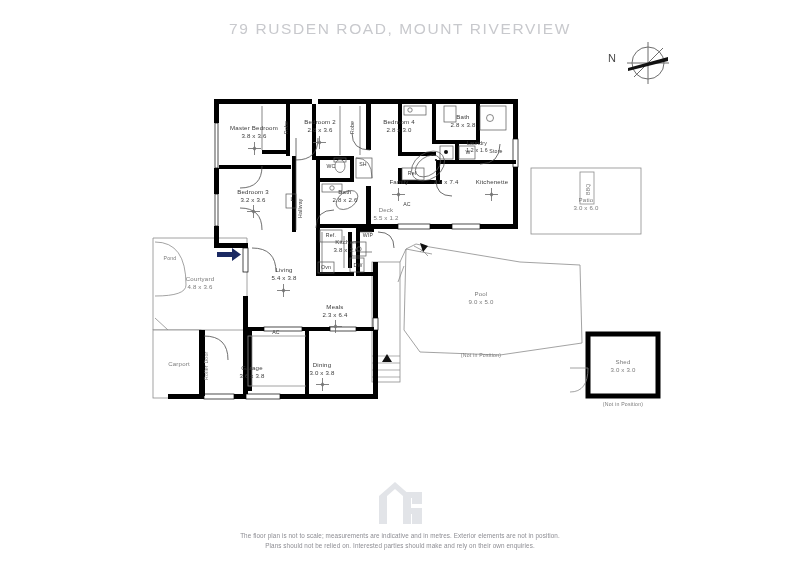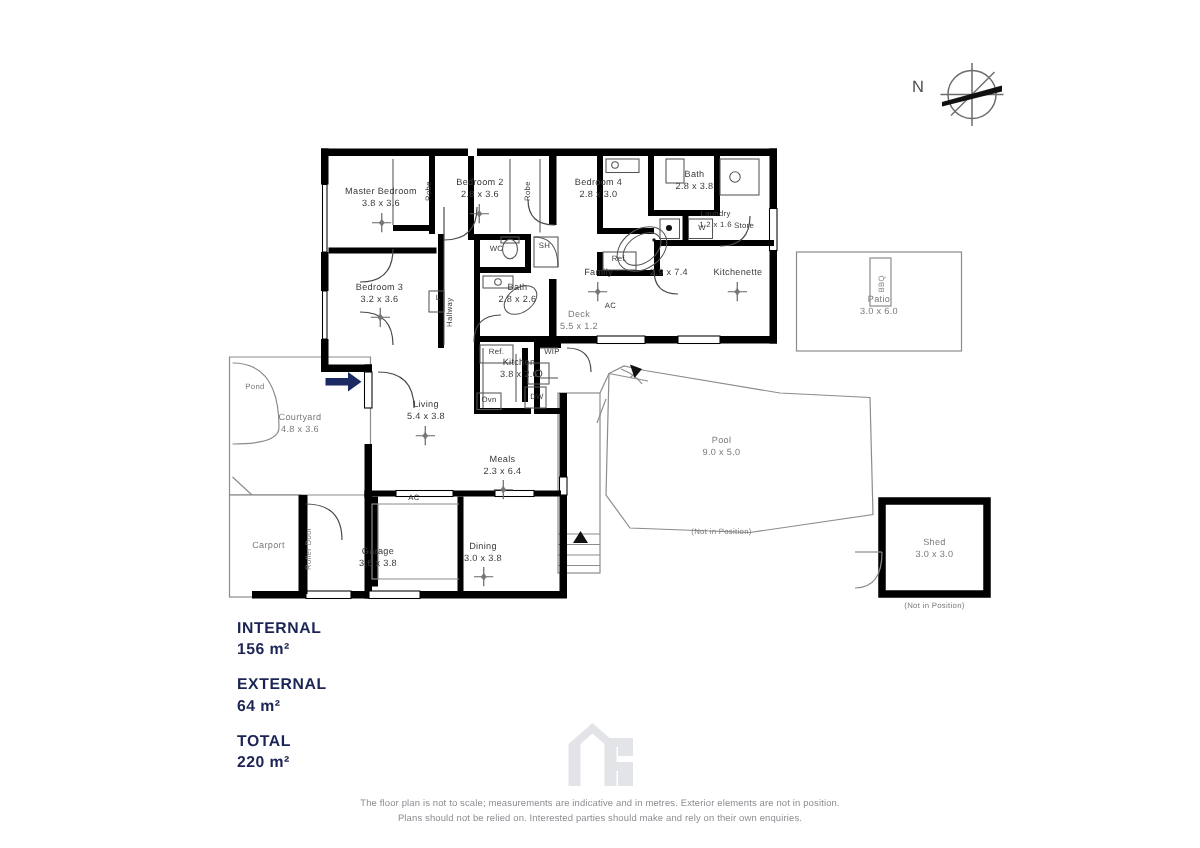--- a/index.html
+++ b/index.html
@@ -50,20 +50,21 @@
     position:absolute;left:0;top:531px;width:800px;text-align:center;
     font-size:6.3px;line-height:1.65;color:#8d8d93;letter-spacing:.1px;
   }
   #disclaimer div{display:block;}
 </style>
 </head>
 <body>
 
 <div class="page">
 
+  <div id="plan-title">79 RUSDEN ROAD, MOUNT RIVERVIEW</div>
 
   <div id="compass">
     <span class="n">N</span>
     <svg width="72" height="58" viewBox="0 0 72 58">
       <circle cx="40" cy="27" r="16" fill="none" stroke="#6d6d6d" stroke-width="1"></circle>
       <line x1="40" y1="6" x2="40" y2="48" stroke="#6d6d6d" stroke-width="1"></line>
       <line x1="19" y1="27" x2="61" y2="27" stroke="#6d6d6d" stroke-width="1"></line>
       <line x1="26" y1="41" x2="55" y2="12" stroke="#6d6d6d" stroke-width="1"></line>
       <path d="M20 32 L60 21 L60 25 L20 35 Z" fill="#111111"></path>
     </svg>
@@ -427,34 +428,20 @@
     <div class="rlabel grey tiny" style="left:437px;top:352px;width:88px;">(Not in Position)</div>
 
     <div class="rlabel grey" style="left:596px;top:358px;width:54px;">
       <b>Shed</b>
       <b>3.0 x 3.0</b>
     </div>
     <div class="rlabel grey tiny" style="left:578px;top:401px;width:90px;">(Not in Position)</div>
 
   </div>
 
-  <div id="areas">
-    <div class="grp">
-      <div class="k">INTERNAL</div>
-      <div class="v">156 m²</div>
-    </div>
-    <div class="grp">
-      <div class="k">EXTERNAL</div>
-      <div class="v">64 m²</div>
-    </div>
-    <div class="grp">
-      <div class="k">TOTAL</div>
-      <div class="v">220 m²</div>
-    </div>
-  </div>
 
   <svg id="logo" viewBox="0 0 52 48">
     <path d="M4 46 L4 18 L20 4 L36 18 L36 46 L28 46 L28 18 L20 11 L12 18 L12 46 Z" fill="#e2e4e8"></path>
     <path d="M31 14 L47 14 L47 26 L37 26 L37 20 L31 20 Z" fill="#e2e4e8"></path>
     <path d="M31 30 L47 30 L47 46 L37 46 L37 36 L31 36 Z" fill="#e2e4e8"></path>
   </svg>
 
   <div id="disclaimer">
     <div>The floor plan is not to scale; measurements are indicative and in metres. Exterior elements are not in position.</div>
     <div>Plans should not be relied on. Interested parties should make and rely on their own enquiries.</div>

